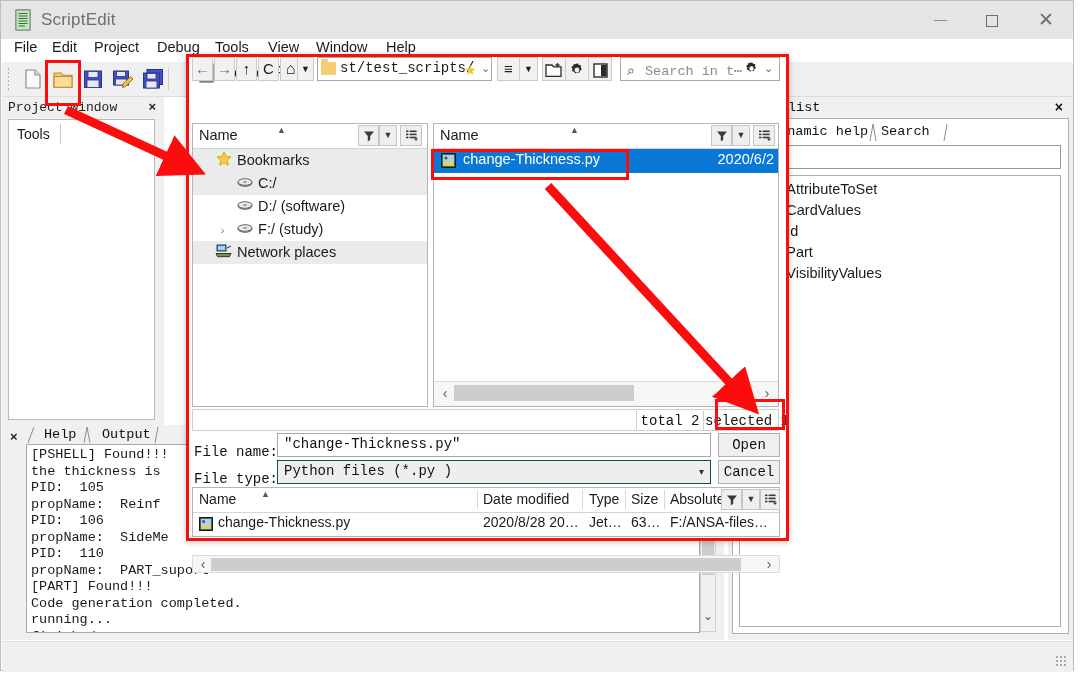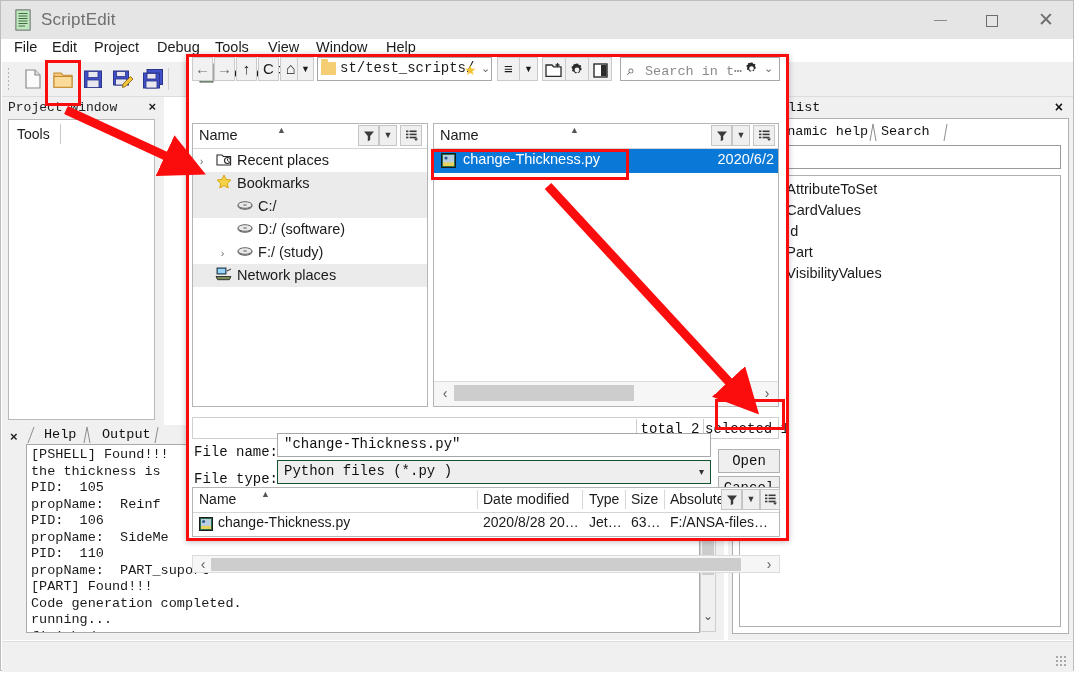--- a/index.html
+++ b/index.html
@@ -117,34 +117,34 @@
   #list-head-label{position:absolute;left:6px;top:3px;font-size:14.5px;color:#1b1b1b;}
   #list-sortmark{position:absolute;left:136px;top:1px;font-size:9px;color:#555;}
   #file-row{position:absolute;left:0;top:25px;width:100%;height:24px;background:#0a78d7;color:#fff;}
   #file-row-icon{position:absolute;left:7px;top:4px;width:15px;height:15px;}
   #file-row-name{position:absolute;left:29px;top:2px;font-size:14.5px;}
   #file-row-date{position:absolute;right:4px;top:2px;font-size:14.5px;}
   #list-hscroll{position:absolute;left:0;bottom:0;width:100%;height:24px;background:#f6f6f6;border-top:1px solid #dcdcdc;}
   #list-hthumb{position:absolute;left:20px;top:3px;width:180px;height:16px;background:#cdcdcd;}
   .harrow{position:absolute;top:2px;width:18px;height:18px;text-align:center;line-height:18px;font-size:14px;color:#5a5a5a;}
 
-  #status-row{position:absolute;left:5px;top:354px;width:587px;height:22px;border:1px solid #cfcfcf;box-sizing:border-box;background:#fff;margin-top:8px;}
+  #status-row{position:absolute;left:5px;top:354px;width:587px;height:22px;border:1px solid #cfcfcf;box-sizing:border-box;background:#fff;}
   #st-total{position:absolute;left:443px;top:1px;width:66px;height:20px;border-left:1px solid #cfcfcf;text-align:center;
       font-size:14px;font-family:"Liberation Mono",monospace;color:#111;line-height:20px;}
   #st-selected{position:absolute;left:510px;top:1px;width:86px;height:20px;border-left:1px solid #cfcfcf;text-align:center;
       font-size:14px;font-family:"Liberation Mono",monospace;color:#111;line-height:20px;}
 
   .fld-label{position:absolute;font-size:14px;font-family:"Liberation Mono",monospace;color:#111;margin-top:7px;}
   #fname-input{position:absolute;left:90px;top:378px;width:434px;height:24px;background:#fff;border:1px solid #a7a7a7;box-sizing:border-box;
       font-size:14px;font-family:"Liberation Mono",monospace;color:#111;padding:2px 0 0 6px;}
   #ftype-input{position:absolute;left:90px;top:405px;width:434px;height:24px;background:#eeeeee;border:1px solid #14532d;box-sizing:border-box;
       font-size:14px;font-family:"Liberation Mono",monospace;color:#111;padding:2px 0 0 6px;}
   #ftype-caret{position:absolute;left:512px;top:411px;font-size:10px;color:#333;}
   .dlgbtn{position:absolute;left:531px;width:62px;height:24px;background:#efefef;border:1px solid #b0b0b0;box-sizing:border-box;
-      text-align:center;line-height:22px;font-size:14px;font-family:"Liberation Mono",monospace;color:#111;margin-top:16px;}
+      text-align:center;line-height:22px;font-size:14px;font-family:"Liberation Mono",monospace;color:#111;}
   #btn-open{top:378px;}
   #btn-cancel{top:405px;}
 
   #bottom-table{position:absolute;left:5px;top:432px;width:588px;height:50px;background:#fff;border:1px solid #b5b5b5;box-sizing:border-box;}
   #bt-head{position:absolute;left:0;top:0;width:100%;height:24px;border-bottom:1px solid #d4d4d4;}
   .bt-col{position:absolute;top:3px;font-size:14px;color:#1b1b1b;}
   .bt-div{position:absolute;top:2px;width:1px;height:19px;background:#d8d8d8;}
   #bt-sortmark{position:absolute;left:68px;top:1px;font-size:9px;color:#555;}
   .bt-cell{position:absolute;top:26px;font-size:14px;color:#1b1b1b;}
   #bt-row-icon{position:absolute;left:6px;top:29px;width:14px;height:14px;}
@@ -394,31 +394,20 @@
               <rect x="4.6" y="4.6" width="7" height="1.6"></rect>
           <rect x="1" y="7.7" width="2.4" height="1.6"></rect>
               <rect x="4.6" y="7.7" width="7" height="1.6"></rect>
             </g>
           <path d="M9 9.5 l2 2.5 l2-2.5z" fill="#3a3a3a"></path>
         </svg>
       </div>
     </div>
 
     <div style="position:absolute;left:0;top:25px;width:100%;">
-      <div class="tree-row">
-        <span class="tw">›</span>
-        <span class="ticon">
-          <svg width="16" height="14" viewBox="0 0 16 14">
-              <path d="M1 3 h5 l1.4 1.5 h7.2 v8.5 h-13.6z" fill="#fff" stroke="#2b2b2b" stroke-width="1.1"></path>
-              <circle cx="11.5" cy="8.5" r="3" fill="#fff" stroke="#2b2b2b" stroke-width="1.1"></circle>
-              <path d="M11.5 6.6 v2 l1.4 .9" stroke="#2b2b2b" stroke-width="1" fill="none"></path>
-            </svg>
-        </span>
-        <span>Recent places</span>
-      </div>
 
       <div class="tree-row alt">
         <span class="tw"></span>
         <span class="ticon">
           <svg width="16" height="15" viewBox="0 0 16 15">
               <path d="M8 1 l2 4.4 4.8 .6 -3.5 3.3 .9 4.7 -4.2-2.3 -4.2 2.3 .9-4.7 -3.5-3.3 4.8-.6z" fill="#f7d147" stroke="#d8a70f" stroke-width="1"></path>
             </svg>
         </span>
         <span>Bookmarks</span>
       </div>

